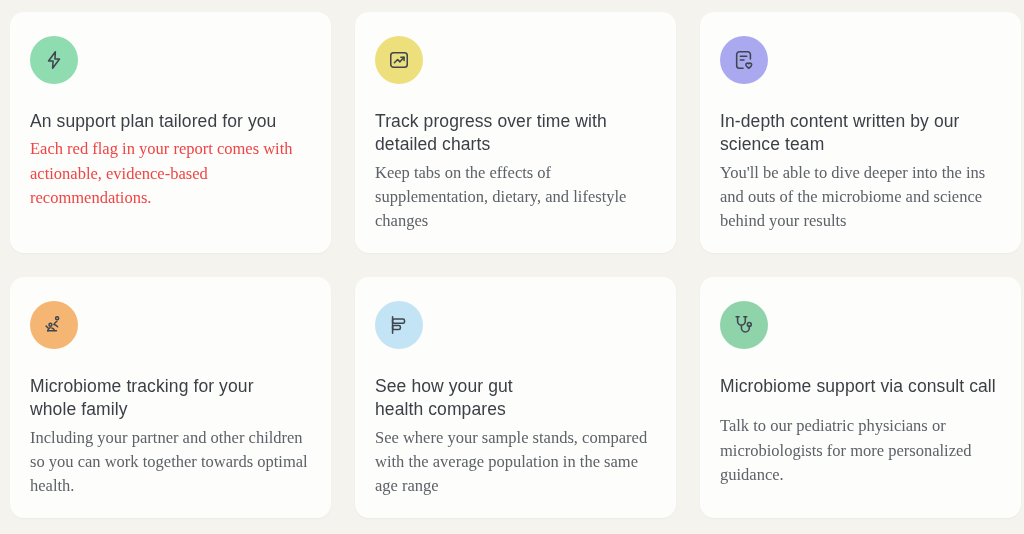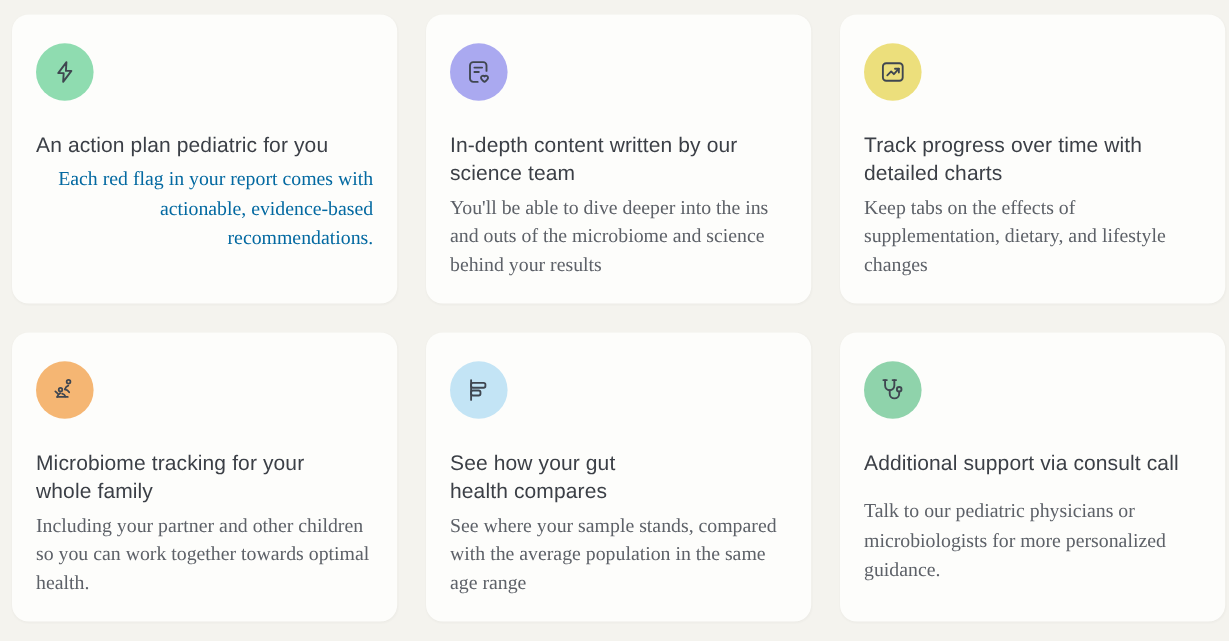--- a/index.html
+++ b/index.html
@@ -74,48 +74,48 @@
 <body style="background: rgb(244, 243, 238);">
 
 <div class="feature-grid">
 
   <div class="feature-card" style="background: rgb(253, 253, 251);">
     <div class="icon-badge" style="background: rgb(143, 220, 176);">
       <svg width="22" height="22" viewBox="0 0 24 24" fill="none" stroke="#3f4650" stroke-width="1.7" stroke-linecap="round" stroke-linejoin="round">
         <path d="M13.5 3 6 13h5l-0.5 8L18 11h-5l0.5-8z"></path>
       </svg>
     </div>
-    <p class="card-title" style="color: rgb(59, 63, 70);">An action plan pediatric for you</p>
-    <p class="card-body" style="color: #0369a1; text-align: right;">Each red flag in your report comes with actionable, evidence-based recommendations.</p>
+    <p class="card-title" style="color: rgb(59, 63, 70);">An support plan tailored for you</p>
+    <p class="card-body" style="color: #ef4444;">Each red flag in your report comes with actionable, evidence-based recommendations.</p>
+  </div>
+
+  <div class="feature-card" style="background: rgb(253, 253, 251);">
+    <div class="icon-badge" style="background: rgb(236, 223, 124);">
+      <svg width="22" height="22" viewBox="0 0 24 24" fill="none" stroke="#3f4650" stroke-width="1.7" stroke-linecap="round" stroke-linejoin="round">
+        <rect x="3" y="4" width="18" height="16" rx="3"></rect>
+        <path d="M7 15l3.5-3.5 2.5 2.5L17.5 9"></path>
+        <path d="M14 9h3.5v3.5"></path>
+      </svg>
+    </div>
+    <p class="card-title" style="color: rgb(59, 63, 70);">Track progress over time with
+detailed charts</p>
+    <p class="card-body" style="color: rgb(93, 97, 104);">Keep tabs on the effects of supplementation, dietary, and lifestyle changes</p>
   </div>
 
   <div class="feature-card" style="background: rgb(253, 253, 251);">
     <div class="icon-badge" style="background: rgb(170, 169, 240);">
       <svg width="22" height="22" viewBox="0 0 24 24" fill="none" stroke="#3f4650" stroke-width="1.7" stroke-linecap="round" stroke-linejoin="round">
         <path d="M19 11V6a3 3 0 0 0-3-3H7a3 3 0 0 0-3 3v12a3 3 0 0 0 3 3h4"></path>
         <path d="M8 8h7M8 12h4"></path>
         <path d="M17.2 21c-1.6-1.1-3.2-2.2-3.2-3.8a1.8 1.8 0 0 1 3.2-1.1 1.8 1.8 0 0 1 3.2 1.1c0 1.6-1.6 2.7-3.2 3.8z"></path>
       </svg>
     </div>
     <p class="card-title" style="color: rgb(59, 63, 70);">In-depth content written by our
 science team</p>
     <p class="card-body" style="color: rgb(93, 97, 104);">You'll be able to dive deeper into the ins and outs of the microbiome and science behind your results</p>
-  </div>
-
-  <div class="feature-card" style="background: rgb(253, 253, 251);">
-    <div class="icon-badge" style="background: rgb(236, 223, 124);">
-      <svg width="22" height="22" viewBox="0 0 24 24" fill="none" stroke="#3f4650" stroke-width="1.7" stroke-linecap="round" stroke-linejoin="round">
-        <rect x="3" y="4" width="18" height="16" rx="3"></rect>
-        <path d="M7 15l3.5-3.5 2.5 2.5L17.5 9"></path>
-        <path d="M14 9h3.5v3.5"></path>
-      </svg>
-    </div>
-    <p class="card-title" style="color: rgb(59, 63, 70);">Track progress over time with
-detailed charts</p>
-    <p class="card-body" style="color: rgb(93, 97, 104);">Keep tabs on the effects of supplementation, dietary, and lifestyle changes</p>
   </div>
 
   <div class="feature-card" style="background: rgb(253, 253, 251);">
     <div class="icon-badge" style="background: rgb(245, 182, 115);">
       <svg width="22" height="22" viewBox="0 0 24 24" fill="none" stroke="#3f4650" stroke-width="1.6" stroke-linecap="round" stroke-linejoin="round">
         <circle cx="15.4" cy="4.6" r="1.7"></circle>
         <path d="M15.2 8c-1.6.5-2.6 1.9-3.1 3.4"></path>
         <path d="M12.1 11.4c1.6.3 3 1.2 3.9 2.6"></path>
         <circle cx="8.1" cy="11.7" r="1.6"></circle>
         <path d="M7.9 14.9c-1.5.6-2.4 1.9-2.8 3.4"></path>
@@ -144,17 +144,17 @@
 
   <div class="feature-card" style="background: rgb(253, 253, 251);">
     <div class="icon-badge" style="background: rgb(143, 211, 171);">
       <svg width="22" height="22" viewBox="0 0 24 24" fill="none" stroke="#3f4650" stroke-width="1.7" stroke-linecap="round" stroke-linejoin="round">
         <path d="M5 3v5a4.2 4.2 0 0 0 8.4 0V3"></path>
         <path d="M3.4 3h3.2M11.8 3H15"></path>
         <path d="M9.2 12.2v3.1a4.3 4.3 0 0 0 8.6 0v-2"></path>
         <circle cx="17.8" cy="11.4" r="2.1"></circle>
       </svg>
     </div>
-    <p class="card-title" style="color: rgb(59, 63, 70);">Additional support via consult call</p>
+    <p class="card-title" style="color: rgb(59, 63, 70);">Microbiome support via consult call</p>
     <p class="card-body" style="color: rgb(93, 97, 104); margin-top: 16px;">Talk to our pediatric physicians or microbiologists for more personalized guidance.</p>
   </div>
 
 </div>
 
 </body></html>

